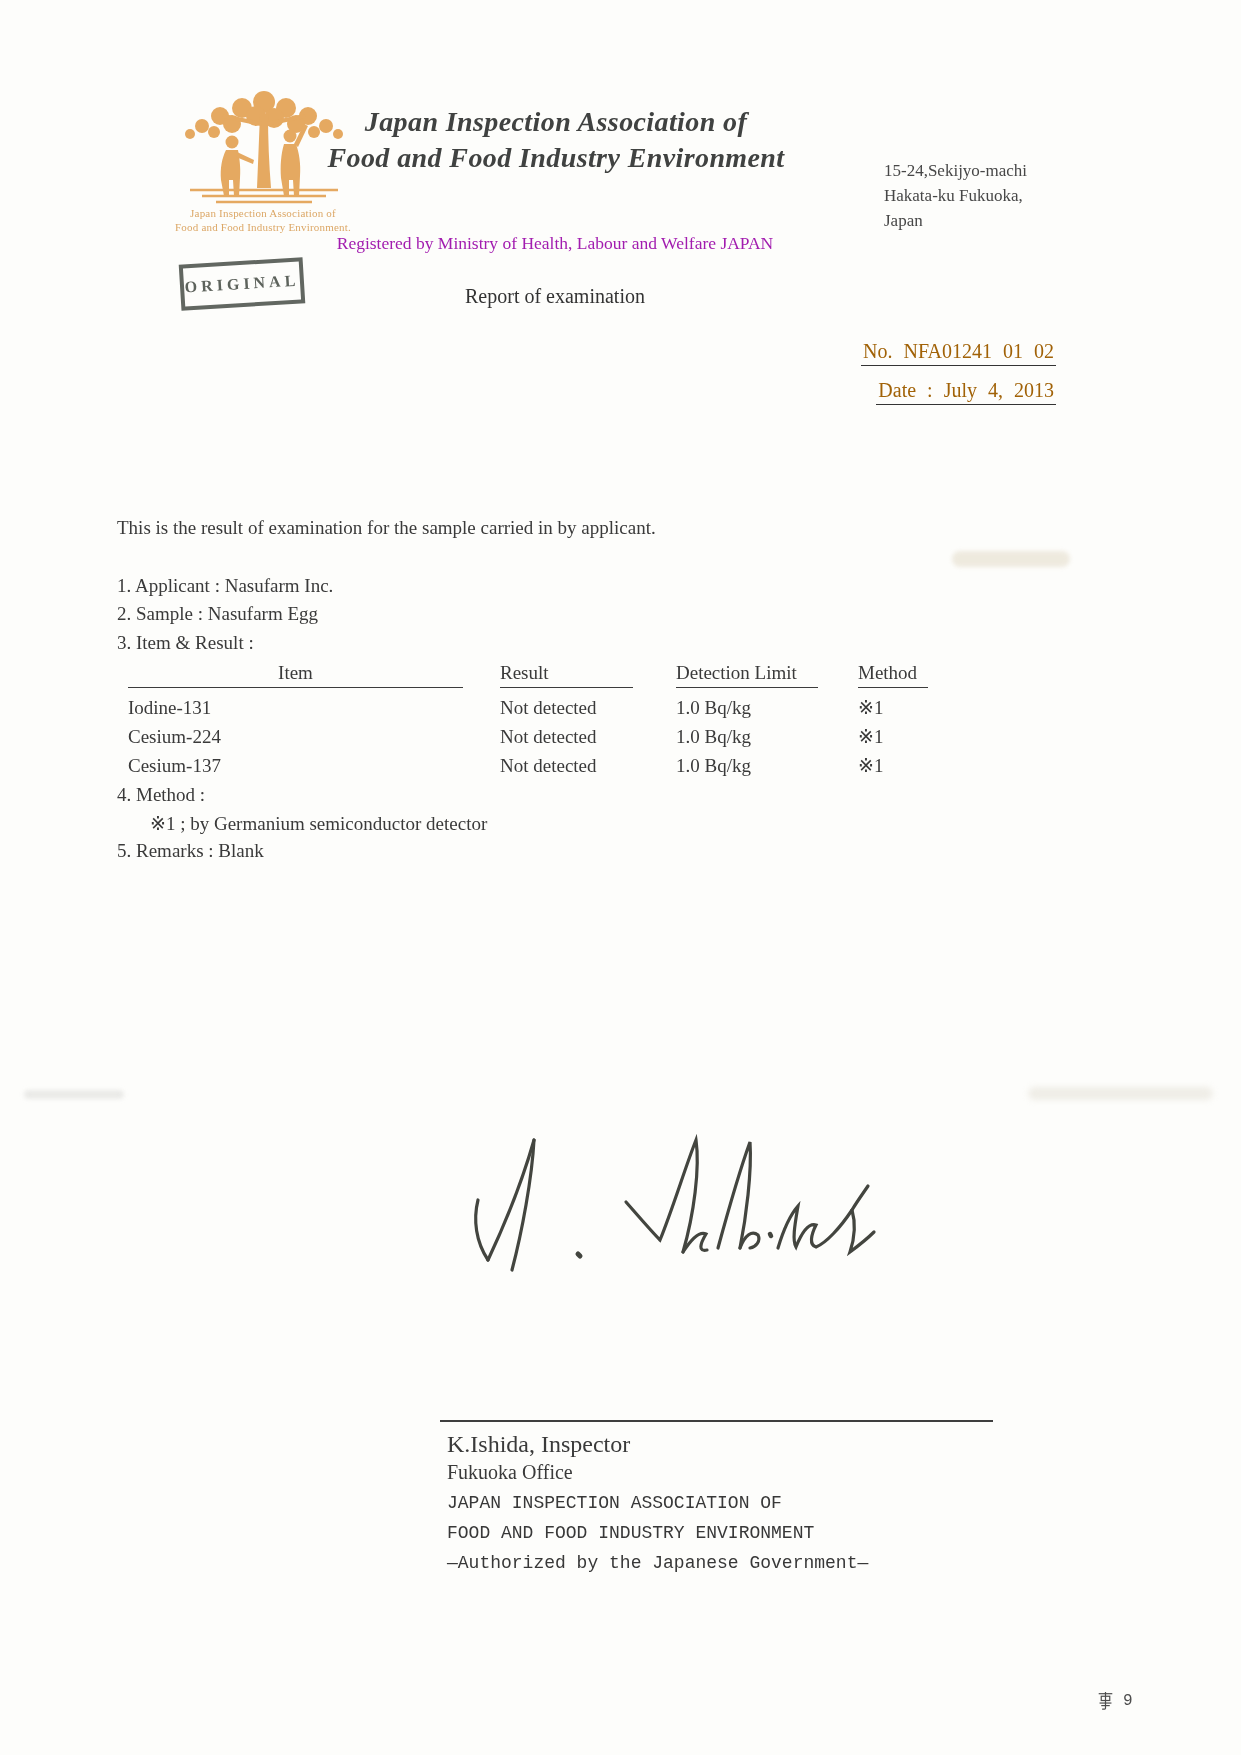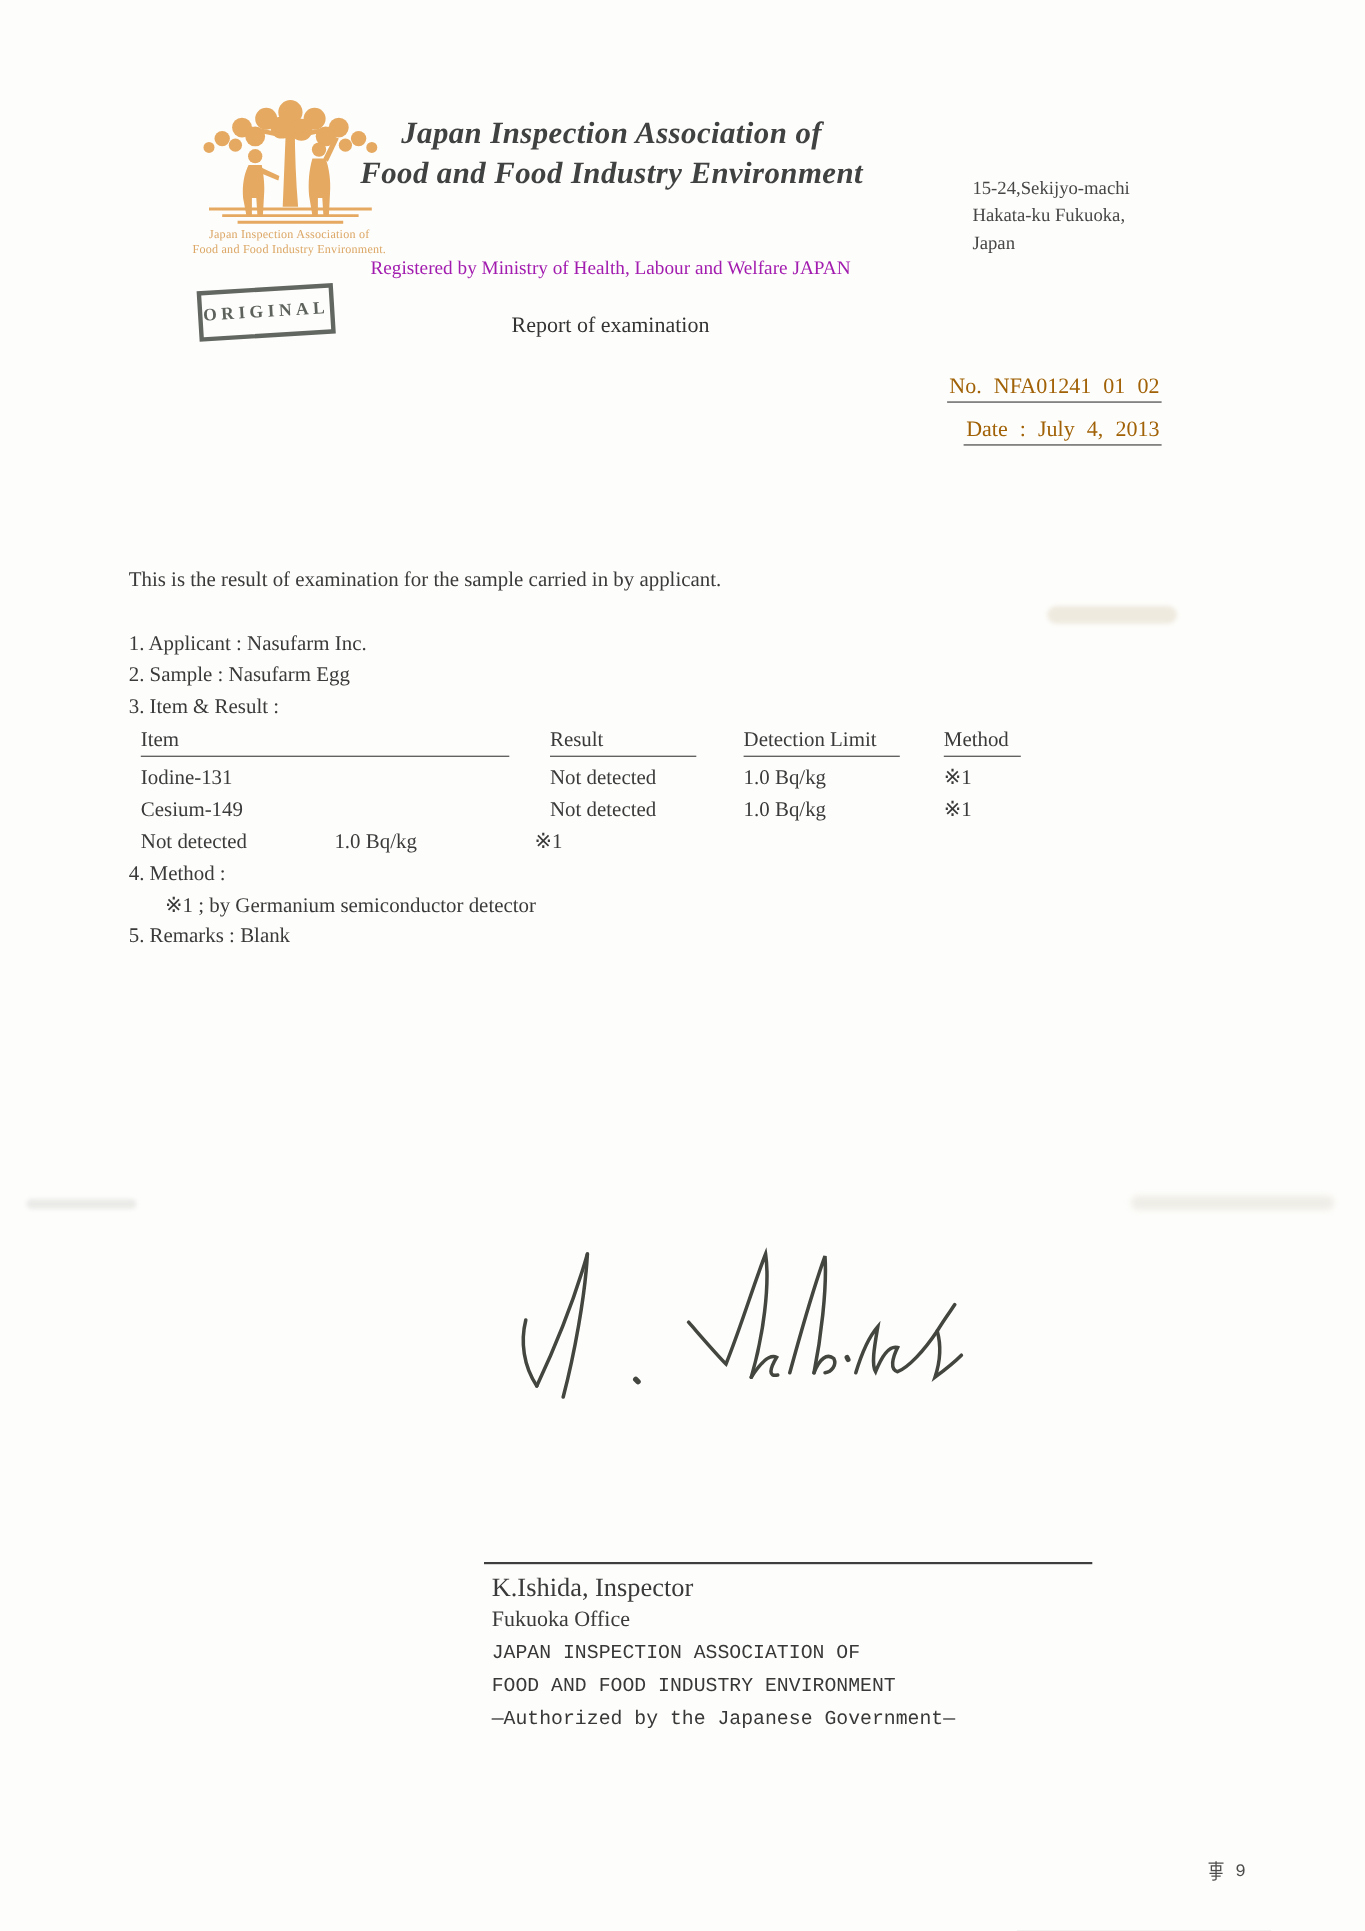--- a/index.html
+++ b/index.html
@@ -79,21 +79,21 @@
   .glyph-fallback{font-family:"Liberation Serif","DejaVu Sans",serif;}
 
   
   .results{left:128px;top:659px;font-size:19px;}
   .trow{display:flex;line-height:28.8px;}
   .c1{width:372px;}
   .c2{width:176px;}
   .c3{width:182px;}
   .c4{width:90px;}
   .hd{border-bottom:1.6px solid #3c3c3c;display:inline-block;padding-bottom:1px;}
-  .hd1{width:335px;}
+  .hd1{width:335px;text-align:center;}
   .hd2{width:133px;}
   .hd3{width:142px;}
   .hd4{width:70px;}
   .trow.head{line-height:27px;margin-bottom:6px;}
 
   
   .sig-svg{left:448px;top:1128px;}
   .sig-line{left:440px;top:1420px;width:553px;height:2px;background:#3e3e3e;}
   .sig-name{left:447px;top:1431px;font-size:24px;}
   .sig-office{left:447px;top:1461px;font-size:20px;}
@@ -198,26 +198,27 @@
       <div class="c3"><span class="hd hd3">Detection Limit</span></div>
       <div class="c4"><span class="hd hd4">Method</span></div>
     </div>
     <div class="trow">
       <div class="c1">Iodine-131</div>
       <div class="c2">Not detected</div>
       <div class="c3">1.0 Bq/kg</div>
       <div class="c4 glyph-fallback">※1</div>
     </div>
     <div class="trow">
-      <div class="c1">Cesium-149</div>
+      <div class="c1">Cesium-224</div>
       <div class="c2">Not detected</div>
       <div class="c3">1.0 Bq/kg</div>
       <div class="c4 glyph-fallback">※1</div>
     </div>
     <div class="trow">
+      <div class="c1">Cesium-137</div>
       <div class="c2">Not detected</div>
       <div class="c3">1.0 Bq/kg</div>
       <div class="c4 glyph-fallback">※1</div>
     </div>
   </div>
 
   <div class="abs numbered n4">4. Method :</div>
   <div class="abs note glyph-fallback">※1 ; by Germanium semiconductor detector</div>
   <div class="abs numbered n5">5. Remarks : Blank</div>
 

